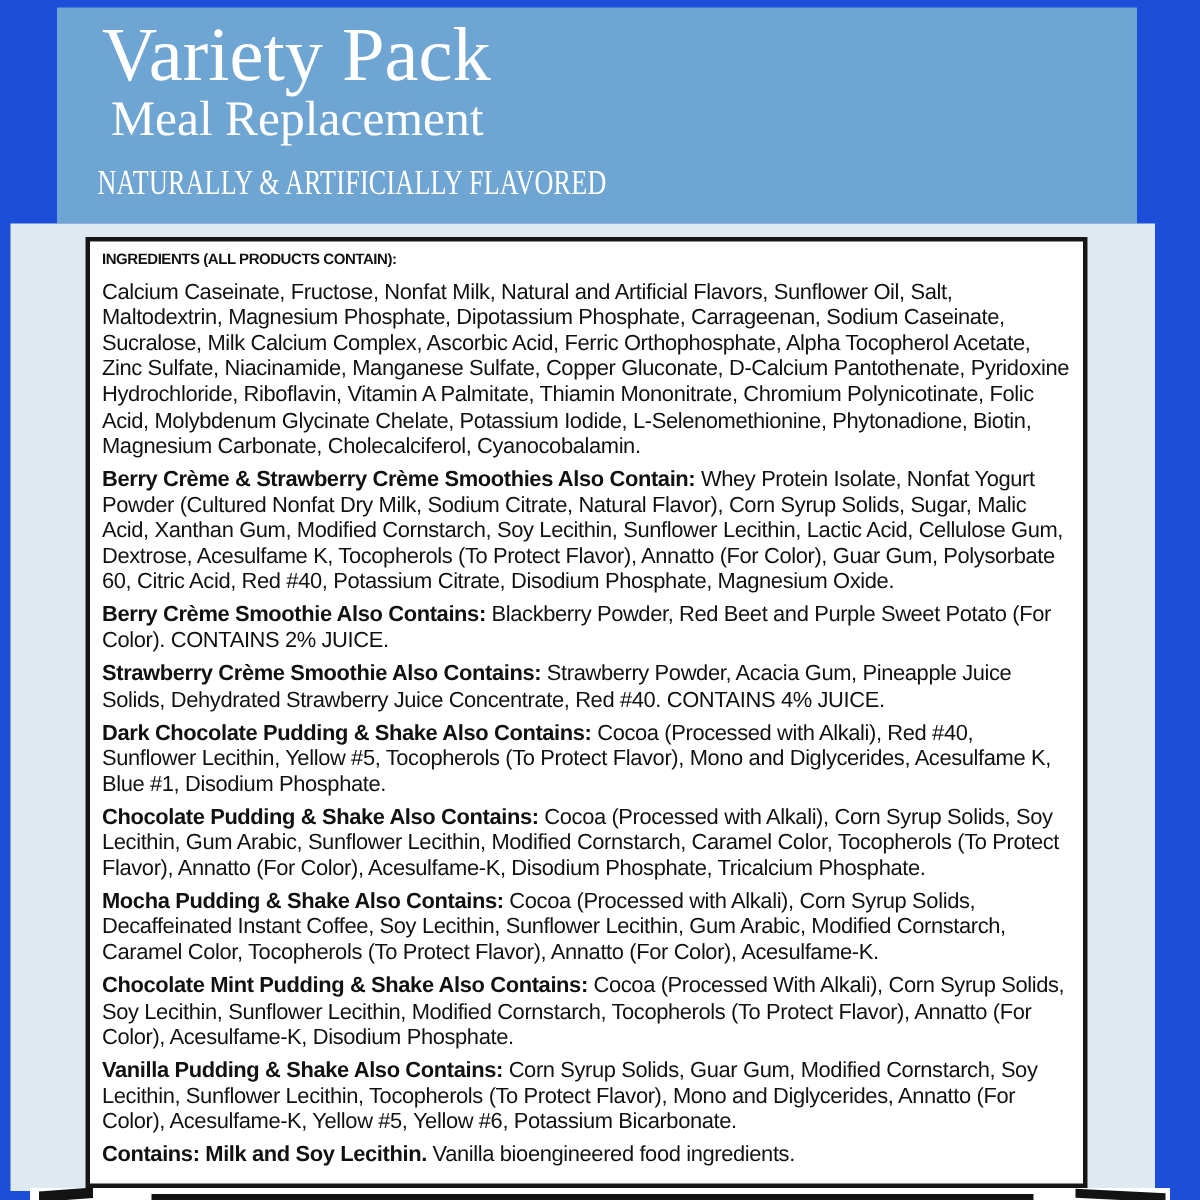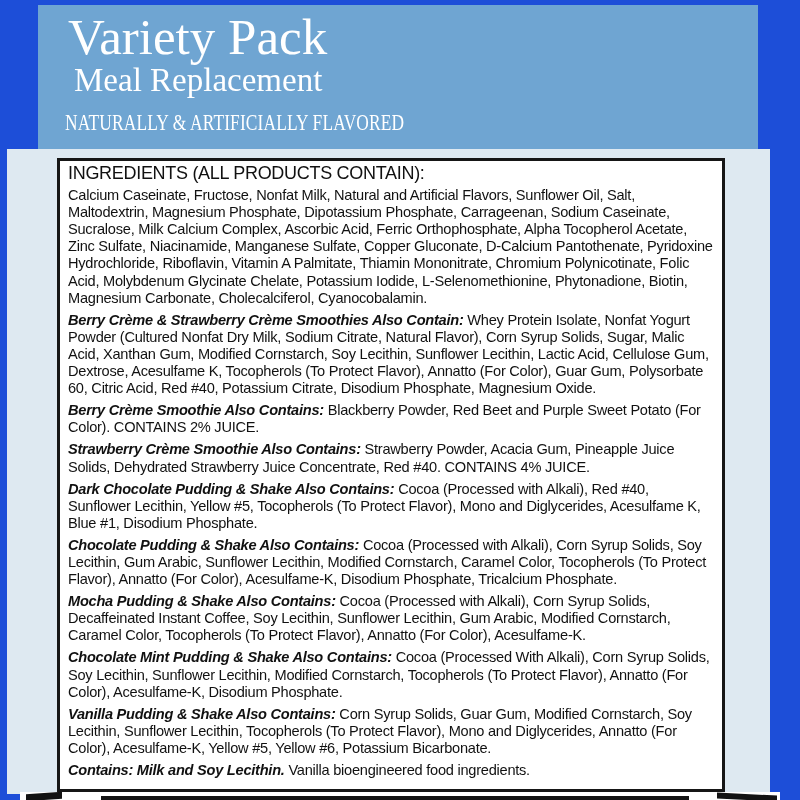--- a/index.html
+++ b/index.html
@@ -72,26 +72,26 @@
     background: #ffffff;
     border: 3px solid #161616;
     padding: 4px 8px 0 8px;
     color: #111111;
     font-size: 14.6px;
     line-height: 17.1px;
     letter-spacing: -0.25px;
     overflow: hidden;
   }
   .ing-heading {
-    font-weight: normal;
-    font-size: 18px;
+    font-weight: bold;
+    font-size: 10px;
     letter-spacing: -0.3px;
   }
   .para { margin: 5px 0 0 0; }
-  .para .lead { font-weight: bold; font-style: italic; }
+  .para .lead { font-weight: bold; }
   
   .bottom-white {
     position: absolute;
     left: 20px;
     top: 792px;
     width: 760px;
     height: 8px;
     background: #ffffff;
   }
   .frag { position: absolute; background: #131313; }

